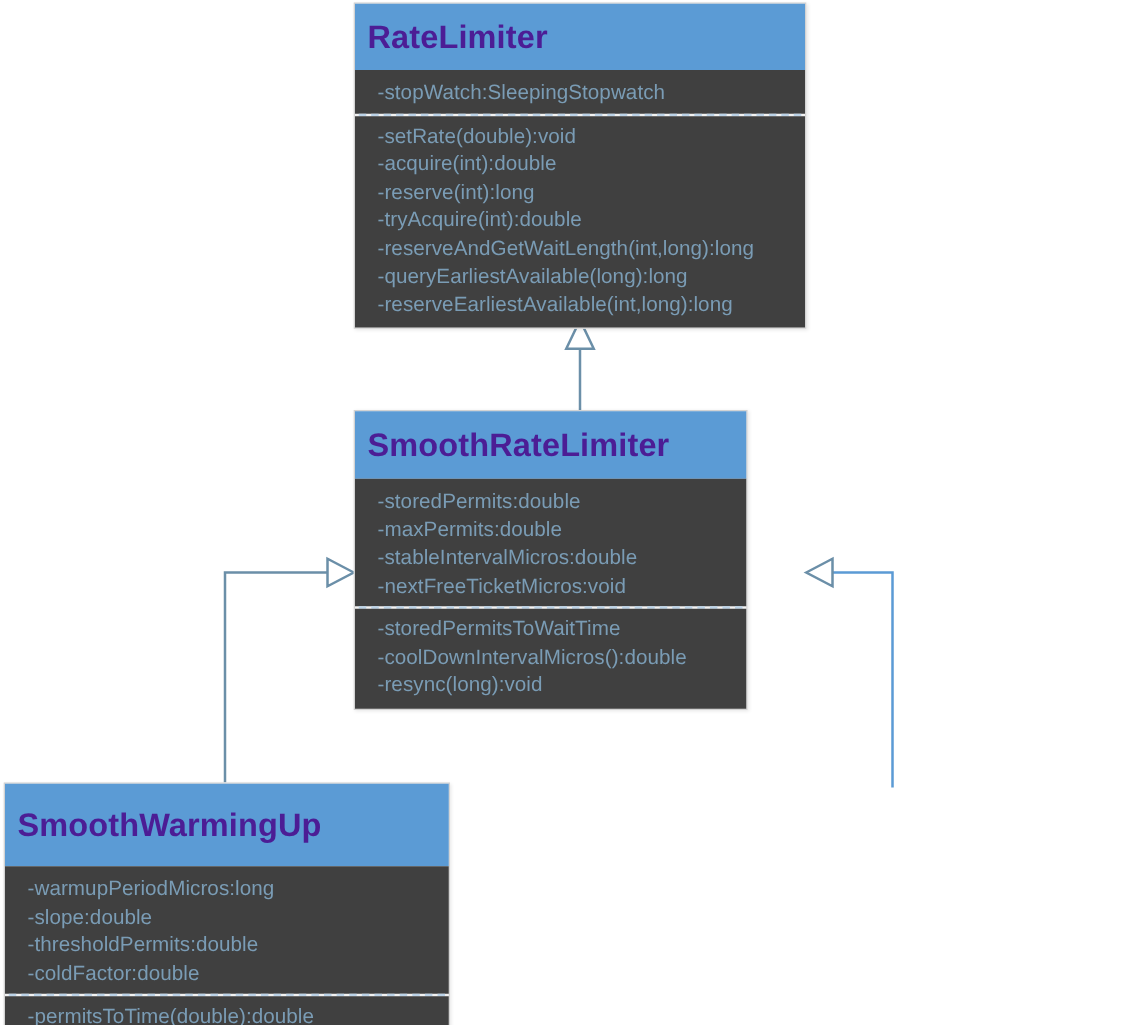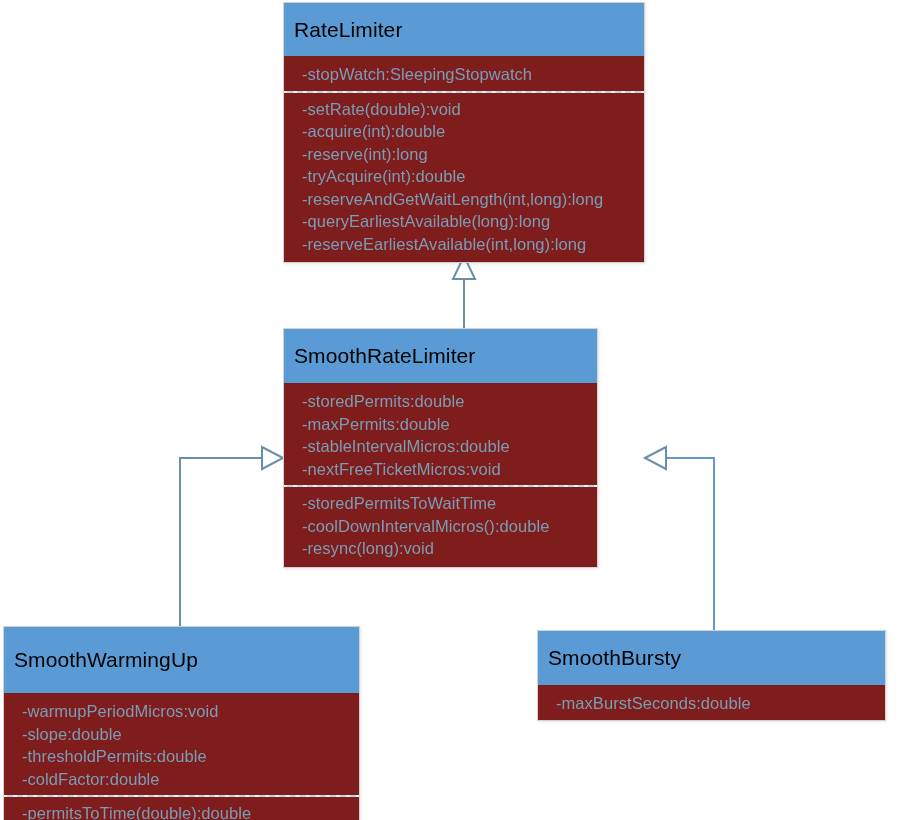--- a/index.html
+++ b/index.html
@@ -35,35 +35,35 @@
   .uml-class {
     position: absolute;
     z-index: 2;
     box-sizing: border-box;
     background: #f2f2f2;
     border: 1px solid #d3d3d3;
     box-shadow: 1px 1px 3px rgba(0,0,0,0.10);
   }
   .uml-header {
     background: #5b9bd5;
-    color: #000000;
+    color: #4c1d95;
     box-sizing: border-box;
     display: flex;
     align-items: center;
     padding-left: 10px;
-    font-size: 21px;
-    font-weight: 400;
+    font-size: 26px;
+    font-weight: 700;
     letter-spacing: 0.1px;
     line-height: 1.1;
     white-space: nowrap;
   }
   .uml-compartment {
     box-sizing: border-box;
     padding: 6px 8px 6px 18px;
-    background: #7f1d1d;
+    background: #404040;
   }
   .uml-compartment.attrs {
     padding-top: 7px;
     padding-bottom: 5px;
   }
   .uml-compartment.ops {
     padding-top: 5px;
     padding-bottom: 7px;
   }
   .uml-sep {
@@ -147,31 +147,25 @@
     <div class="uml-compartment ops">
       <div class="uml-line">-storedPermitsToWaitTime</div>
       <div class="uml-line">-coolDownIntervalMicros():double</div>
       <div class="uml-line">-resync(long):void</div>
     </div>
   </div>
 
   <div class="uml-class" id="box-smoothwarmingup">
     <div class="uml-header">SmoothWarmingUp</div>
     <div class="uml-compartment attrs">
-      <div class="uml-line">-warmupPeriodMicros:void</div>
+      <div class="uml-line">-warmupPeriodMicros:long</div>
       <div class="uml-line">-slope:double</div>
       <div class="uml-line">-thresholdPermits:double</div>
       <div class="uml-line">-coldFactor:double</div>
     </div>
     <div class="uml-sep"></div>
     <div class="uml-compartment ops">
       <div class="uml-line">-permitsToTime(double):double</div>
     </div>
   </div>
 
-  <div class="uml-class" id="box-smoothbursty">
-    <div class="uml-header">SmoothBursty</div>
-    <div class="uml-compartment attrs">
-      <div class="uml-line">-maxBurstSeconds:double</div>
-    </div>
-  </div>
 
 </div>
 
 </body></html>

